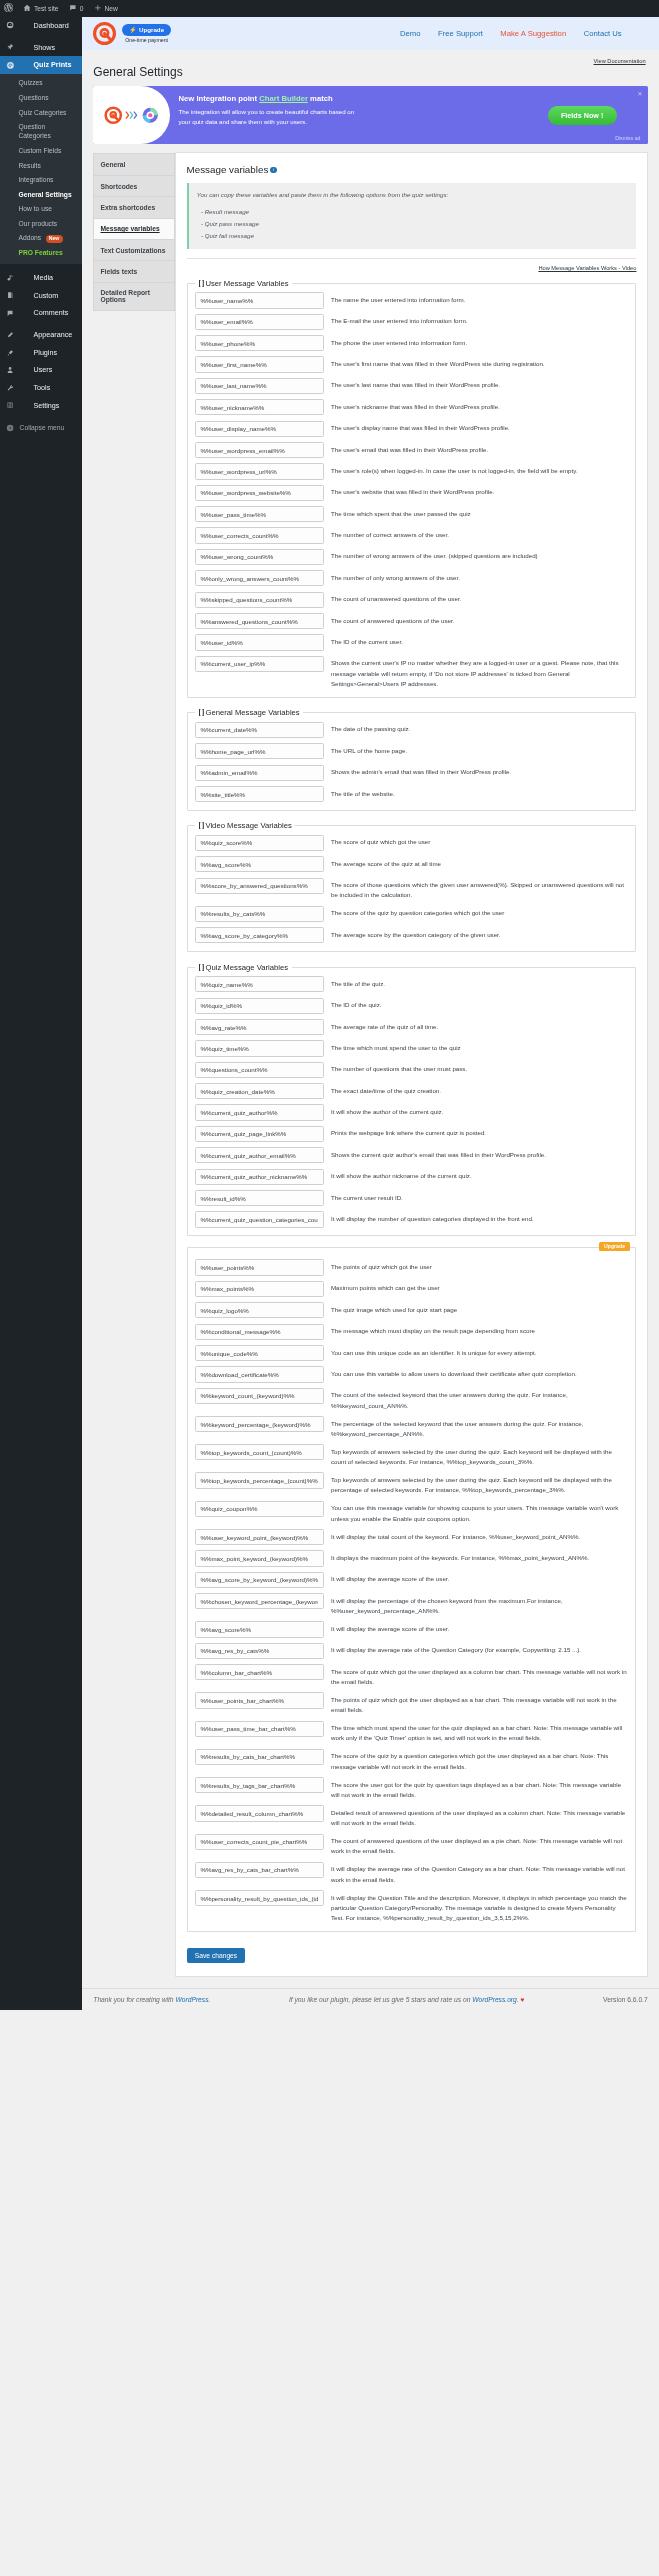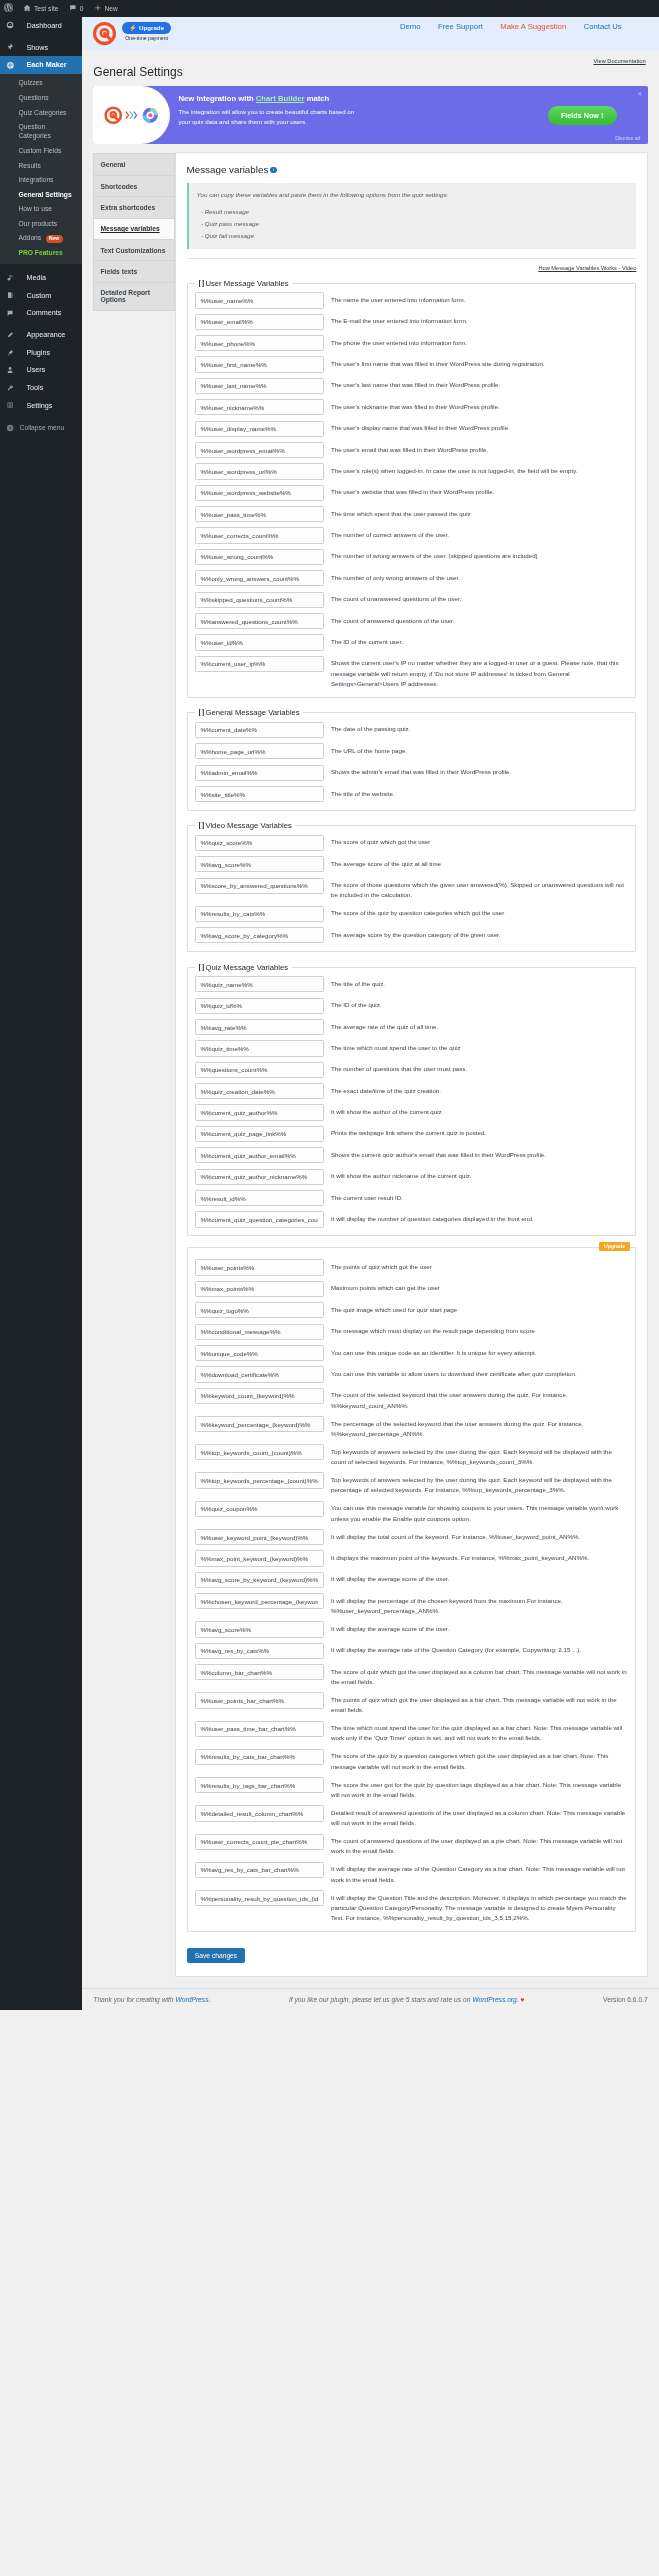--- a/index.html
+++ b/index.html
@@ -24,21 +24,21 @@
 
   
   .wrap { display:flex; align-items:flex-start; }
 
   
   .adminmenu {
     width:82px; min-width:82px; background:#1d2327; color:#f0f0f1;
     padding-bottom:20.6px; align-self:stretch;
   }
   .menu-item {
-    display:flex; align-items:center; gap:11px;
+    display:flex; align-items:center; gap:18px;
     padding:4.1px 0 4.1px 5.2px; font-size:7.2px; color:#f0f0f1; line-height:1.3;
   }
   .menu-item .mi-icon { width:10.3px; min-width:10.3px; display:flex; justify-content:center; }
   .menu-item .mi-icon svg { fill:#a7aaad; }
   .menu-item.current { background:#2271b1; color:#fff; font-weight:600; }
   .menu-item.current .mi-icon svg { fill:#fff; }
   .menu-sep { height:4.6px; }
   .submenu { background:#2c3338; padding:2.1px 0 4.1px 0; }
   .submenu a {
     display:block; padding:2.6px 5.2px 2.6px 18.5px; font-size:6.7px;
@@ -50,21 +50,21 @@
     display:inline-block; background:#d54e21; color:#fff; font-size:5.2px;
     border-radius:4.6px; padding:0.5px 3.1px; margin-left:2.6px; font-weight:600;
   }
   .collapse { display:flex; align-items:center; gap:4.1px; padding:5.2px 0 5.2px 5.2px; color:#a7aaad; font-size:6.7px; }
   .collapse .mi-icon { width:10.3px; min-width:10.3px; display:flex; justify-content:center; }
 
   
   .content { flex:1; background:#f0f0f1; min-height:52px; padding-bottom:0; }
 
   .plugin-header {
-    background:#e4edfb; display:flex; align-items:flex-start; padding:5.2px 11.3px;
+    background:#e4edfb; display:flex; align-items:center; padding:5.2px 11.3px;
     min-height:30px;
   }
   .ph-logo { width:23px; height:23px; flex:0 0 23px; }
   .upg-wrap { margin-left:6.2px; text-align:center; }
   .upg-btn {
     display:inline-flex; align-items:center; gap:2.1px;
     background:#2271e8; color:#fff; border-radius:6.7px;
     padding:2.1px 6.7px; font-size:6.2px; font-weight:600; white-space:nowrap;
     border:none; cursor:pointer;
   }
@@ -236,21 +236,21 @@
       <span>Shows</span>
     </div>
     <div class="menu-item current">
       <span class="mi-icon">
         <svg width="8.8" height="8.8" viewBox="0 0 20 20">
             <circle cx="10" cy="10" r="8.5" fill="#fff" opacity=".35"></circle>
             <circle cx="10" cy="10" r="6" fill="none" stroke="#fff" stroke-width="2"></circle>
             <path d="M10.5 10.5l4 4" stroke="#fff" stroke-width="2" fill="none"></path>
           </svg>
       </span>
-      <span>Each Maker</span>
+      <span>Quiz Prints</span>
     </div>
 
     <div class="submenu">
       <a href="#"><span>Quizzes</span></a>
       <a href="#"><span>Questions</span></a>
       <a href="#"><span>Quiz Categories</span></a>
       <a href="#"><span>Question Categories</span></a>
       <a href="#"><span>Custom Fields</span></a>
       <a href="#"><span>Results</span></a>
       <a href="#"><span>Integrations</span></a>
@@ -396,21 +396,21 @@
           </svg>
           <svg width="18.5" height="18.5" viewBox="0 0 44 44">
             <path d="M22 4a18 18 0 110 36 18 18 0 010-36z" fill="#6c6ce8"></path>
             <path d="M22 4a18 18 0 0118 18h-18z" fill="#7fe0a8"></path>
             <path d="M22 40a18 18 0 01-18-18h18z" fill="#59c3f0"></path>
             <circle cx="22" cy="22" r="9" fill="#fff"></circle>
             <circle cx="22" cy="22" r="5" fill="#ff4fc0"></circle>
           </svg>
         </div>
         <div class="promo-text">
-          <h3><span>New Integration with </span><a href="#">Chart Builder</a><span> match</span></h3>
+          <h3><span>New Integration point </span><a href="#">Chart Builder</a><span> match</span></h3>
           <p>The integration will allow you to create beautiful charts based on your quiz data and share them with your users.</p>
         </div>
         <div class="promo-cta">
           <button class="install-btn">Fields Now !</button>
         </div>
         <span class="promo-close">✕</span>
         <span class="promo-dismiss">Dismiss ad</span>
       </div>
 
       <div class="settings">

